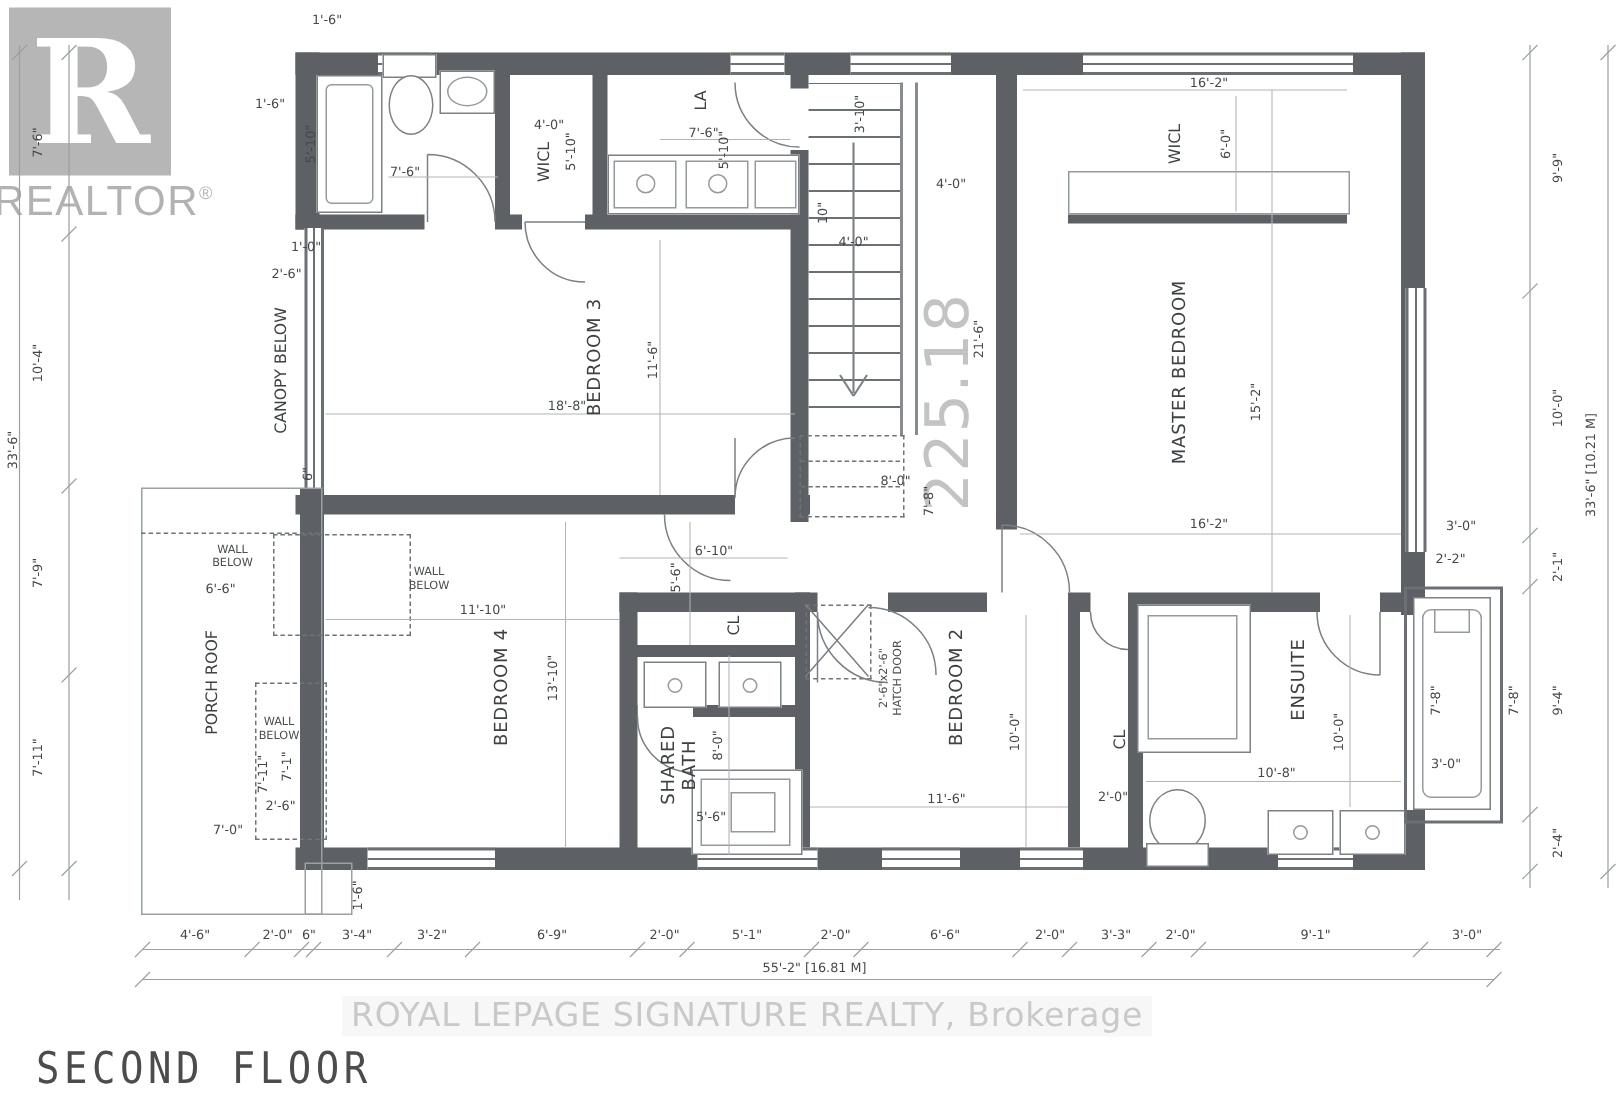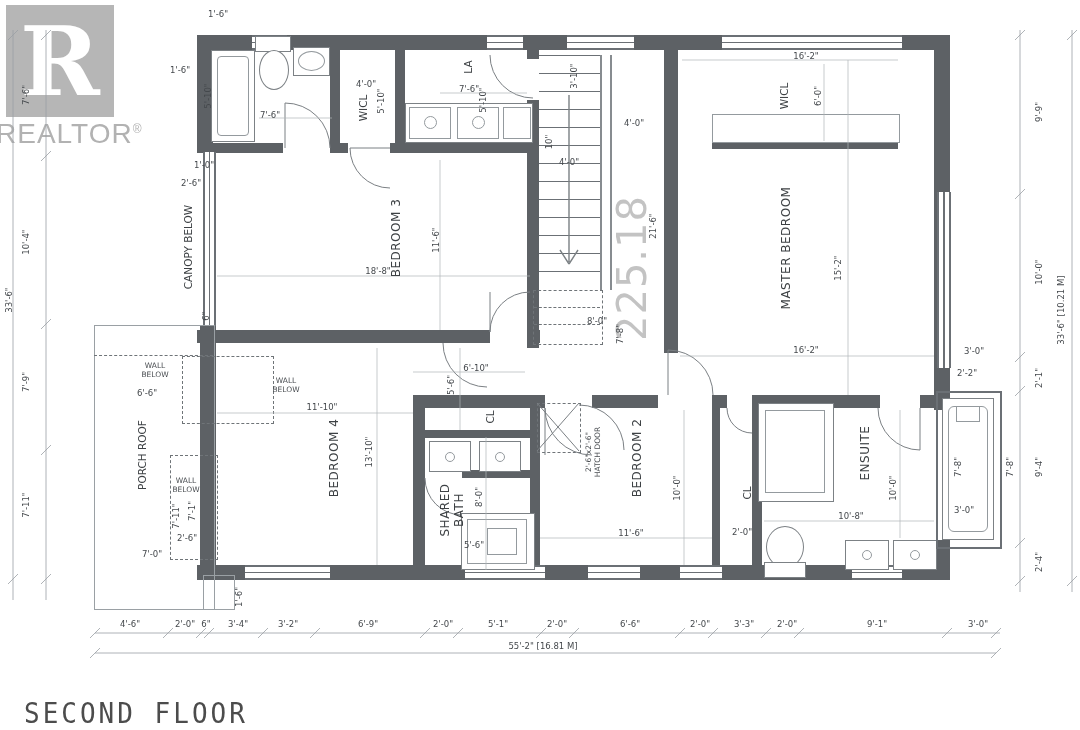--- a/index.html
+++ b/index.html
@@ -48,20 +48,21 @@
   svg.overlay{position:absolute;left:0;top:0;}
 </style>
 </head>
 <body>
 
 <div id="canvas">
 
   <div id="realtor-box">R</div>
   <div id="realtor-word"><span>REALTOR</span><sup>®</sup></div>
   <div id="plan-number">225.18</div>
+  <div id="brokerage">ROYAL LEPAGE SIGNATURE REALTY, Brokerage</div>
   <div id="floor-title">SECOND FLOOR</div>
 
   <div class="w" style="left:197px;top:35px;width:753px;height:15px"></div>
   <div class="w" style="left:197px;top:35px;width:16px;height:118px"></div>
   <div class="w" style="left:200px;top:326px;width:16px;height:252px"></div>
   <div class="w" style="left:197px;top:565px;width:753px;height:15px"></div>
   <div class="w" style="left:934px;top:35px;width:16px;height:375px"></div>
   <div class="w" style="left:934px;top:540px;width:16px;height:40px"></div>
 
   <div class="w" style="left:197px;top:143px;width:86px;height:10px"></div>

